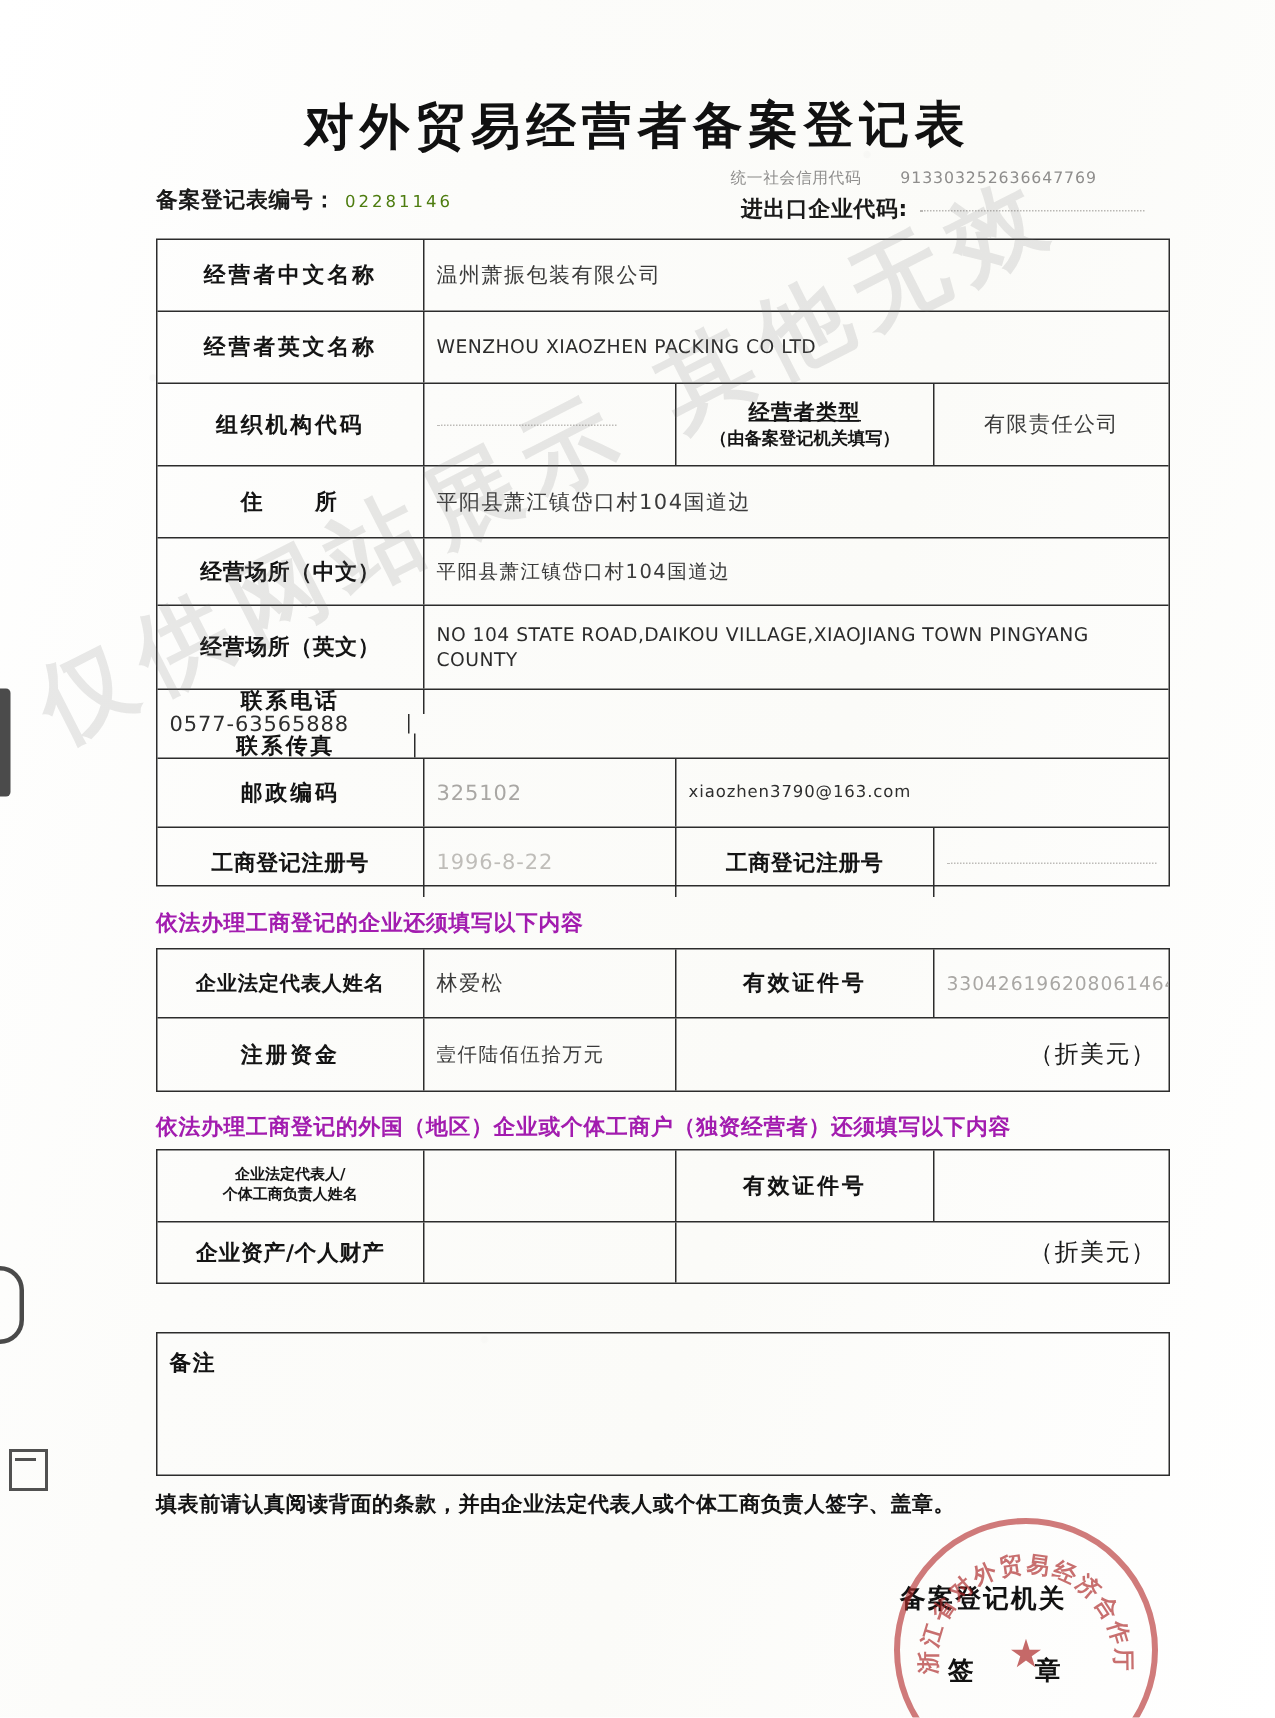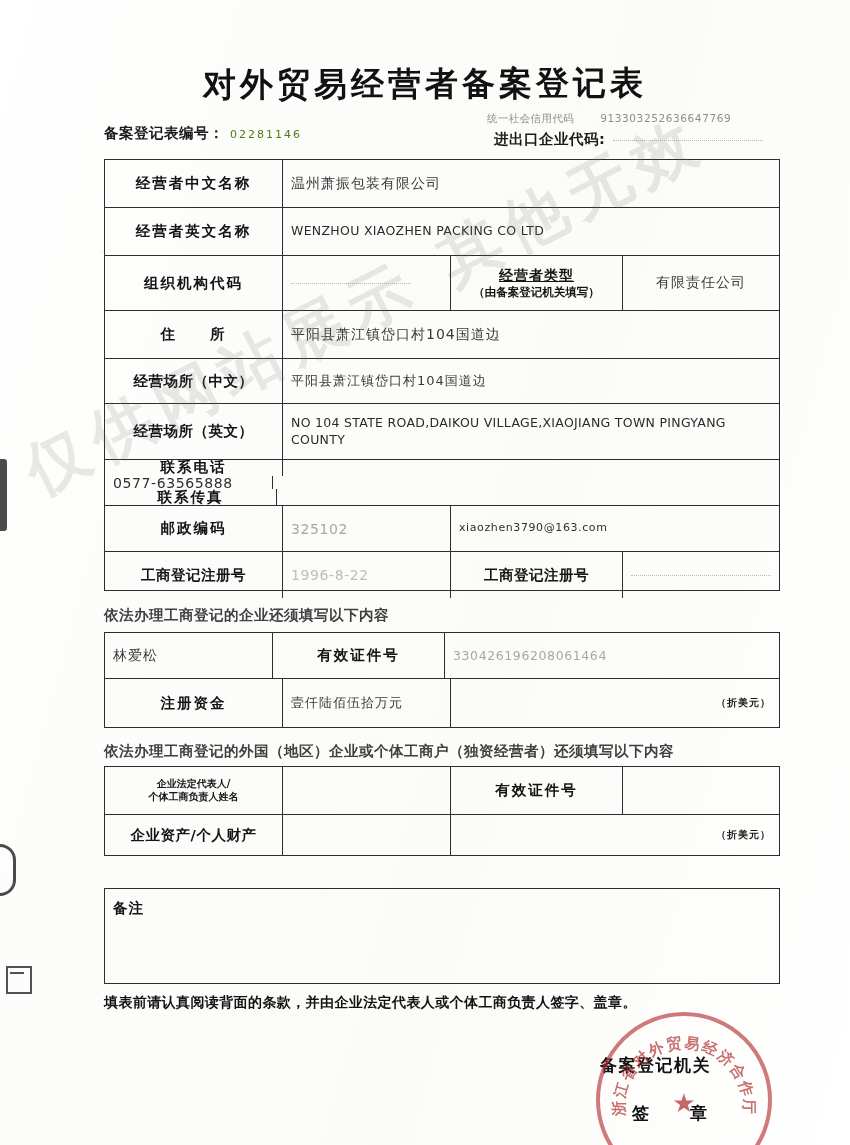--- a/index.html
+++ b/index.html
@@ -97,25 +97,25 @@
     color:#2e2e2e;font-size:14px;letter-spacing:.6px;font-weight:normal;
   }
   .val.faded{color:#a9a7a4;}
   .val.fadedmore{color:#bfbdb9;}
   .val.cn{letter-spacing:1px;color:#3a3a3a;}
   .val.en{font-size:12.5px;letter-spacing:.3px;color:#2b2b2b;line-height:1.35;display:block;align-self:center;}
   .val.wrap{white-space:normal;}
   .dotline{
     display:inline-block;width:120px;border-bottom:1px dotted #bdbbb8;height:1px;
   }
-  .right-note{margin-left:auto;font-weight:bold;font-size:10px;letter-spacing:1px;}
+  .right-note{margin-left:auto;font-weight:normal;font-size:16px;letter-spacing:1px;}
 
   .section-note{
     position:absolute;
-    font-size:14.5px;font-weight:bold;letter-spacing:.5px;color:#404040;
+    font-size:14.5px;font-weight:bold;letter-spacing:.5px;color:#a21caf;
     white-space:nowrap;
   }
 
   .footer-note{
     position:absolute;left:104px;top:990px;
     font-size:14px;font-weight:bold;letter-spacing:.4px;color:#131313;
     white-space:nowrap;
   }
   .sign-org{
     position:absolute;left:600px;top:1050px;
@@ -252,20 +252,21 @@
         <span class="dotline" style="width:150px;"></span>
       </div>
     </div>
 
   </div>
 
   <div class="section-note" style="left:104px;top:602px;">依法办理工商登记的企业还须填写以下内容</div>
 
   <div class="tbl" style="left:104px;top:628px;width:676px;height:96px;">
     <div class="row" style="height:46px;">
+      <div class="cell lbl tight" style="width:178px;font-size:13.5px;">企业法定代表人姓名</div>
       <div class="cell val cn fadedmore" style="width:168px;">林爱松</div>
       <div class="cell lbl" style="width:172px;">有效证件号</div>
       <div class="cell val faded" style="flex:1;font-size:12.5px;">330426196208061464</div>
     </div>
     <div class="row" style="height:48px;">
       <div class="cell lbl" style="width:178px;">注册资金</div>
       <div class="cell val cn fadedmore" style="width:168px;font-size:13px;">壹仟陆佰伍拾万元</div>
       <div class="cell" style="flex:1;">
         <span class="val"></span>
         <span class="right-note">（折美元）</span>

